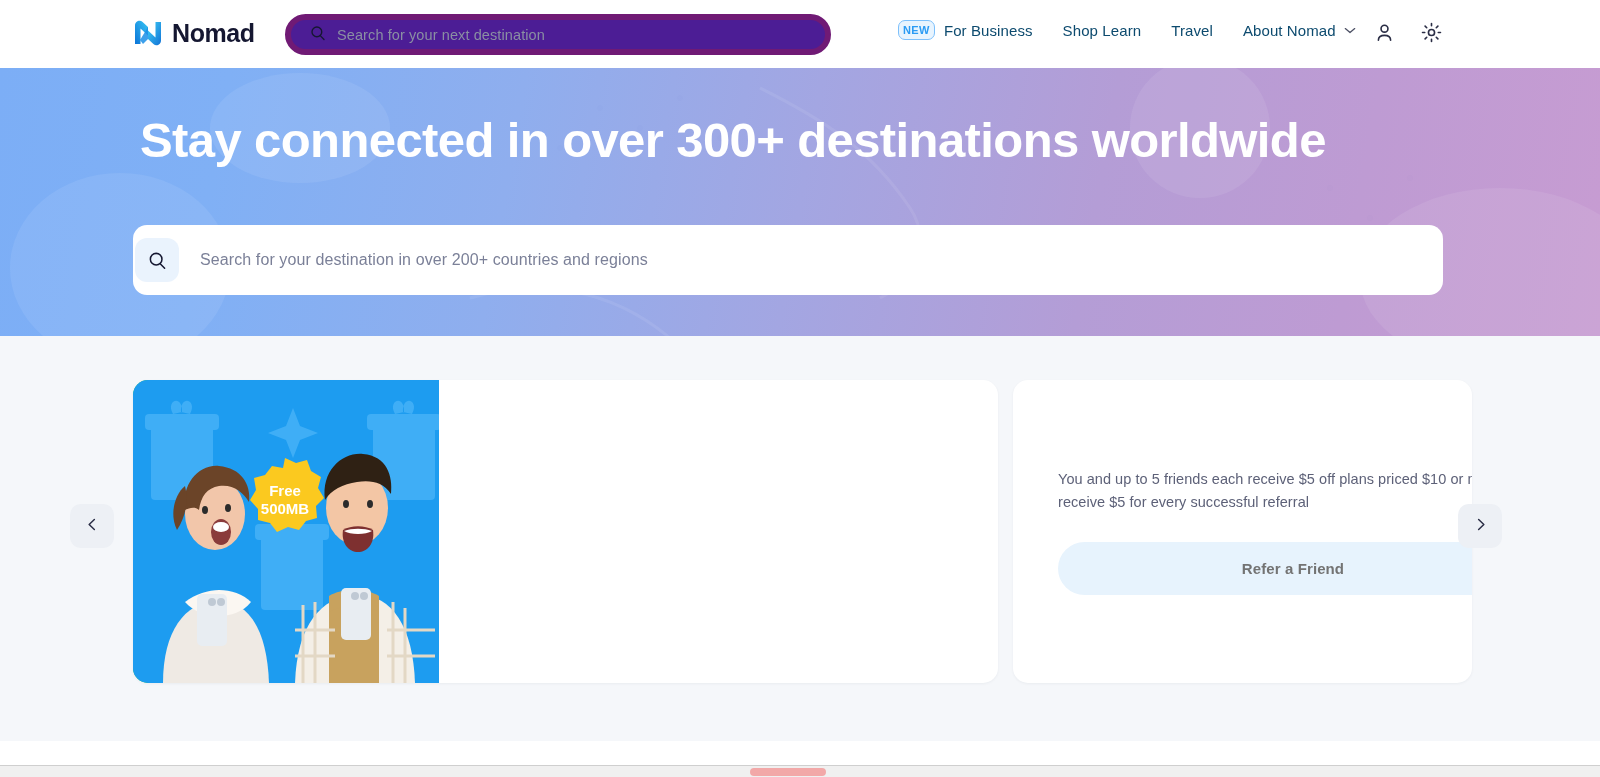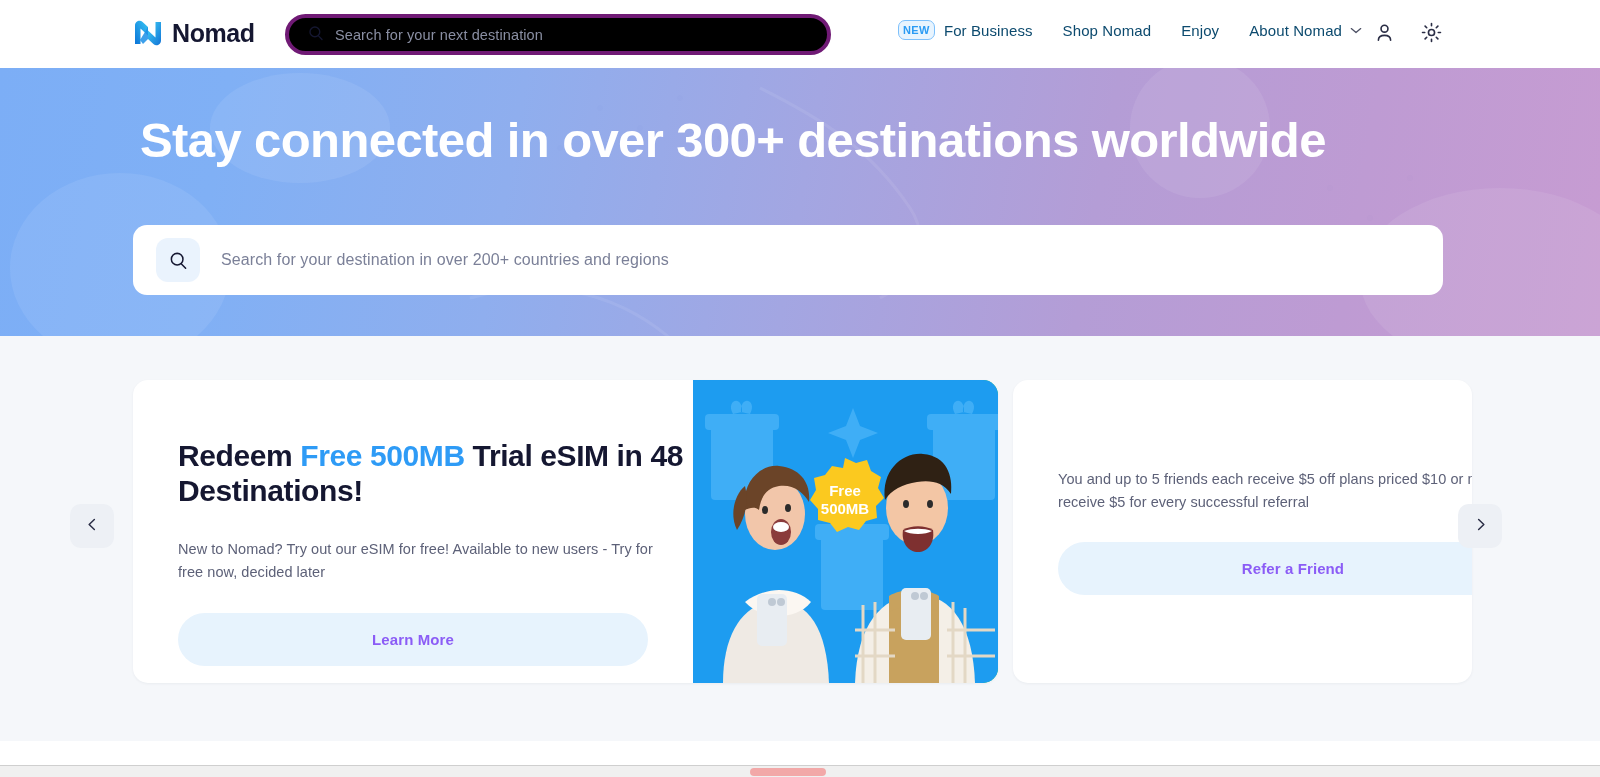--- a/index.html
+++ b/index.html
@@ -25,23 +25,23 @@
   }
   .logo-mark { width: 34px; height: 34px; display: block; }
   .logo-text {
     font-size: 25px; font-weight: 700; color: #151731;
     letter-spacing: -0.4px; line-height: 1;
   }
 
   .hdr-search {
     position: absolute; left: 285px; top: 14px;
     width: 546px; height: 41px;
-    border: 4px solid #701a75;
+    border: 6px solid #701a75;
     border-radius: 21px;
-    background: #000000;
+    background: #4c1d95;
     display: flex; align-items: center;
     padding-left: 19px;
   }
   .hdr-search .mag { width: 16px; height: 16px; flex: 0 0 auto; }
   .hdr-search .ph {
     margin-left: 11px;
     font-size: 14.5px; color: #8a8fa3;
     letter-spacing: .1px;
   }
 
@@ -89,21 +89,21 @@
     position: absolute; left: 140px; top: 48px;
     font-size: 49px; font-weight: 700; color: #ffffff;
     letter-spacing: -0.6px; white-space: nowrap;
     line-height: 1;
   }
   .hero-search {
     position: absolute; left: 133px; top: 157px;
     width: 1310px; height: 70px;
     background: #ffffff; border-radius: 14px;
     display: flex; align-items: center;
-    padding-left: 23px;
+    padding-left: 2px;
   }
   .hero-search .circ {
     width: 44px; height: 44px; border-radius: 12px;
     background: #EAF3FD;
     display: flex; align-items: center; justify-content: center;
     flex: 0 0 auto;
   }
   .hero-search .circ svg { width: 19px; height: 19px; }
   .hero-search .ph {
     margin-left: 21px;
@@ -146,21 +146,21 @@
     line-height: 1.6; letter-spacing: .05px;
     width: 480px;
   }
   .card-b .card-p { width: 520px; }
   .card-btn {
     margin-top: 28px;
     width: 470px; height: 53px;
     background: #E7F3FD;
     border: none; border-radius: 27px;
     font-family: "Liberation Sans", sans-serif;
-    font-size: 15px; font-weight: 700; color: #8b5cf6;
+    font-size: 15px; font-weight: 700; color: #737373;
     letter-spacing: .1px;
     cursor: pointer;
   }
 
   .card-img {
     flex: 0 0 auto;
     width: 306px; height: 303px;
     background: #22c55e;
     position: relative; overflow: hidden;
   }
@@ -228,22 +228,22 @@
         <circle cx="8.6" cy="8.6" r="6.1"></circle>
           <line x1="13.1" y1="13.6" x2="17.5" y2="18.2" stroke-linecap="round"></line>
       </svg>
     </span>
     <span class="ph">Search for your next destination</span>
   </div>
 
   <nav class="nav">
     <span class="new-badge">NEW</span>
     <a class="nav-link">For Business</a>
-    <a class="nav-link">Shop Nomad</a>
-    <a class="nav-link">Enjoy</a>
+    <a class="nav-link">Shop Learn</a>
+    <a class="nav-link">Travel</a>
     <a class="nav-link nav-dd">
       <span>About Nomad</span>
       <span>
         <svg class="chev" viewBox="0 0 14 8" fill="none" stroke="#4B4F63" stroke-width="1.5" stroke-linecap="round" stroke-linejoin="round">
           <polyline points="1.5,1.8 7,6.4 12.5,1.8"></polyline>
         </svg>
       </span>
     </a>
   </nav>
 
@@ -296,27 +296,20 @@
       </svg>
     </span>
     <span class="ph">Search for your destination in over 200+ countries and regions</span>
   </div>
 </section>
 
 <main class="main">
   <div class="carousel">
 
     <article class="card card-a">
-      <div class="card-body">
-        <h2 class="card-h">
-          <span>Redeem </span><span class="hl">Free 500MB</span><span> Trial eSIM in 48 Destinations!</span>
-        </h2>
-        <p class="card-p">New to Nomad? Try out our eSIM for free! Available to new users - Try for free now, decided later</p>
-        <button class="card-btn">Learn More</button>
-      </div>
 
       <div class="card-img">
         <svg viewBox="0 0 306 303" width="306" height="303">
           <rect width="306" height="303" fill="#1D9CF0"></rect>
           <g fill="#3FAEF6">
             <rect x="18" y="40" width="62" height="80" rx="4"></rect>
             <rect x="12" y="34" width="74" height="16" rx="4"></rect>
             <rect x="44" y="34" width="9" height="86"></rect>
             <path d="M40 34c-8-14 10-20 9-2zM57 34c8-14-10-20-9-2z"></path>
             <rect x="240" y="40" width="62" height="80" rx="4"></rect>

